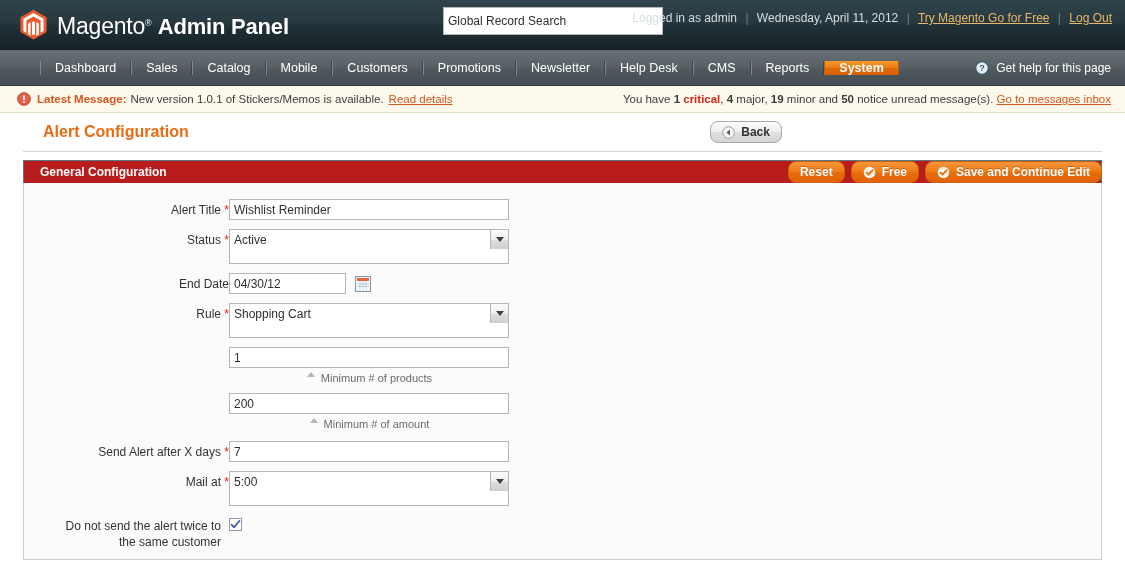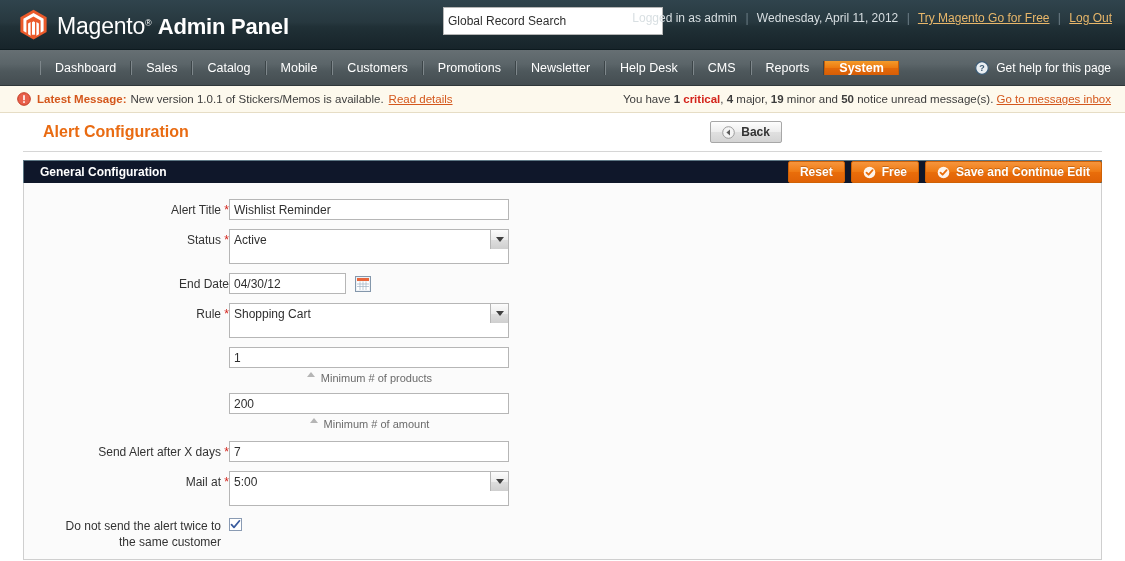--- a/index.html
+++ b/index.html
@@ -160,21 +160,21 @@
     display: flex;
     gap: 6px;
   }
   .btn {
     height: 22px;
     display: inline-flex;
     align-items: center;
     padding: 0 11px;
     font-size: 12px;
     font-weight: bold;
-    border-radius: 2px;
+    border-radius: 8px;
     cursor: pointer;
     white-space: nowrap;
     border: 1px solid;
   }
   .btn-grey {
     background: linear-gradient(to bottom, #fdfdfd 0%, #ededed 50%, #e0e0e0 51%, #d4d4d4 100%);
     border-color: #a7a7a7;
     color: #333333;
   }
   .btn-orange {
@@ -193,21 +193,21 @@
   }
 
   
   .panel-box {
     margin: 0 23px;
     border: 1px solid #cfcfcf;
     border-top: none;
     background: #fbfbfb;
   }
   .panel-header {
-    background: #0f172a;
+    background: #b91c1c;
     height: 23px;
     display: flex;
     align-items: center;
     padding-left: 16px;
     color: #ffffff;
     font-size: 12px;
     font-weight: bold;
     border: 1px solid #5d7784;
     border-bottom: none;
     margin: 0 -1px;

